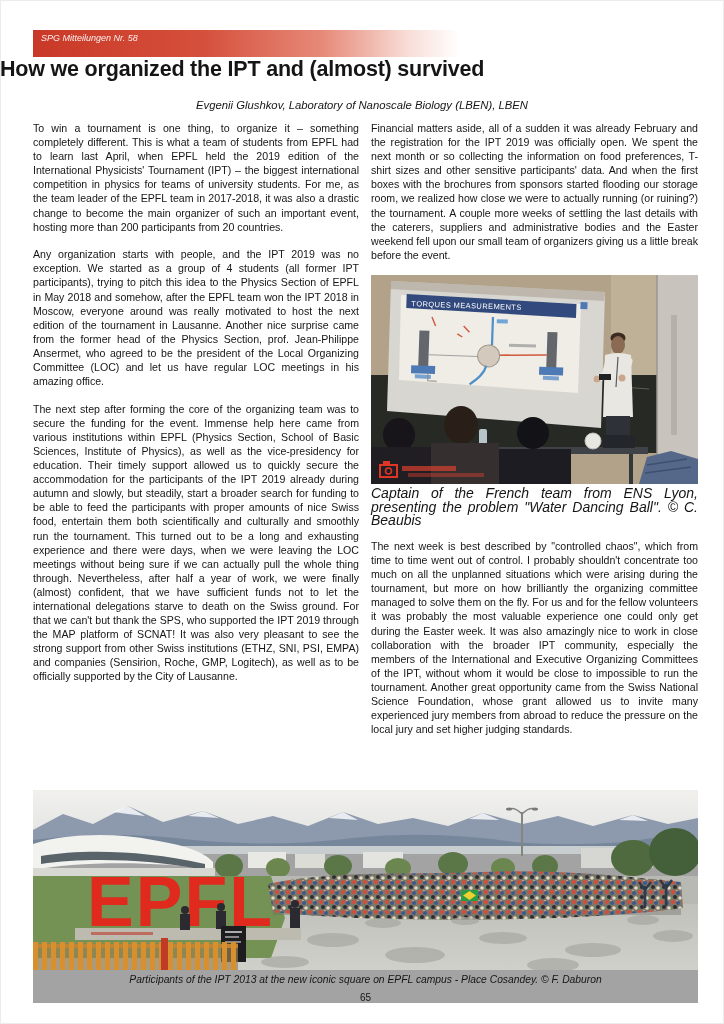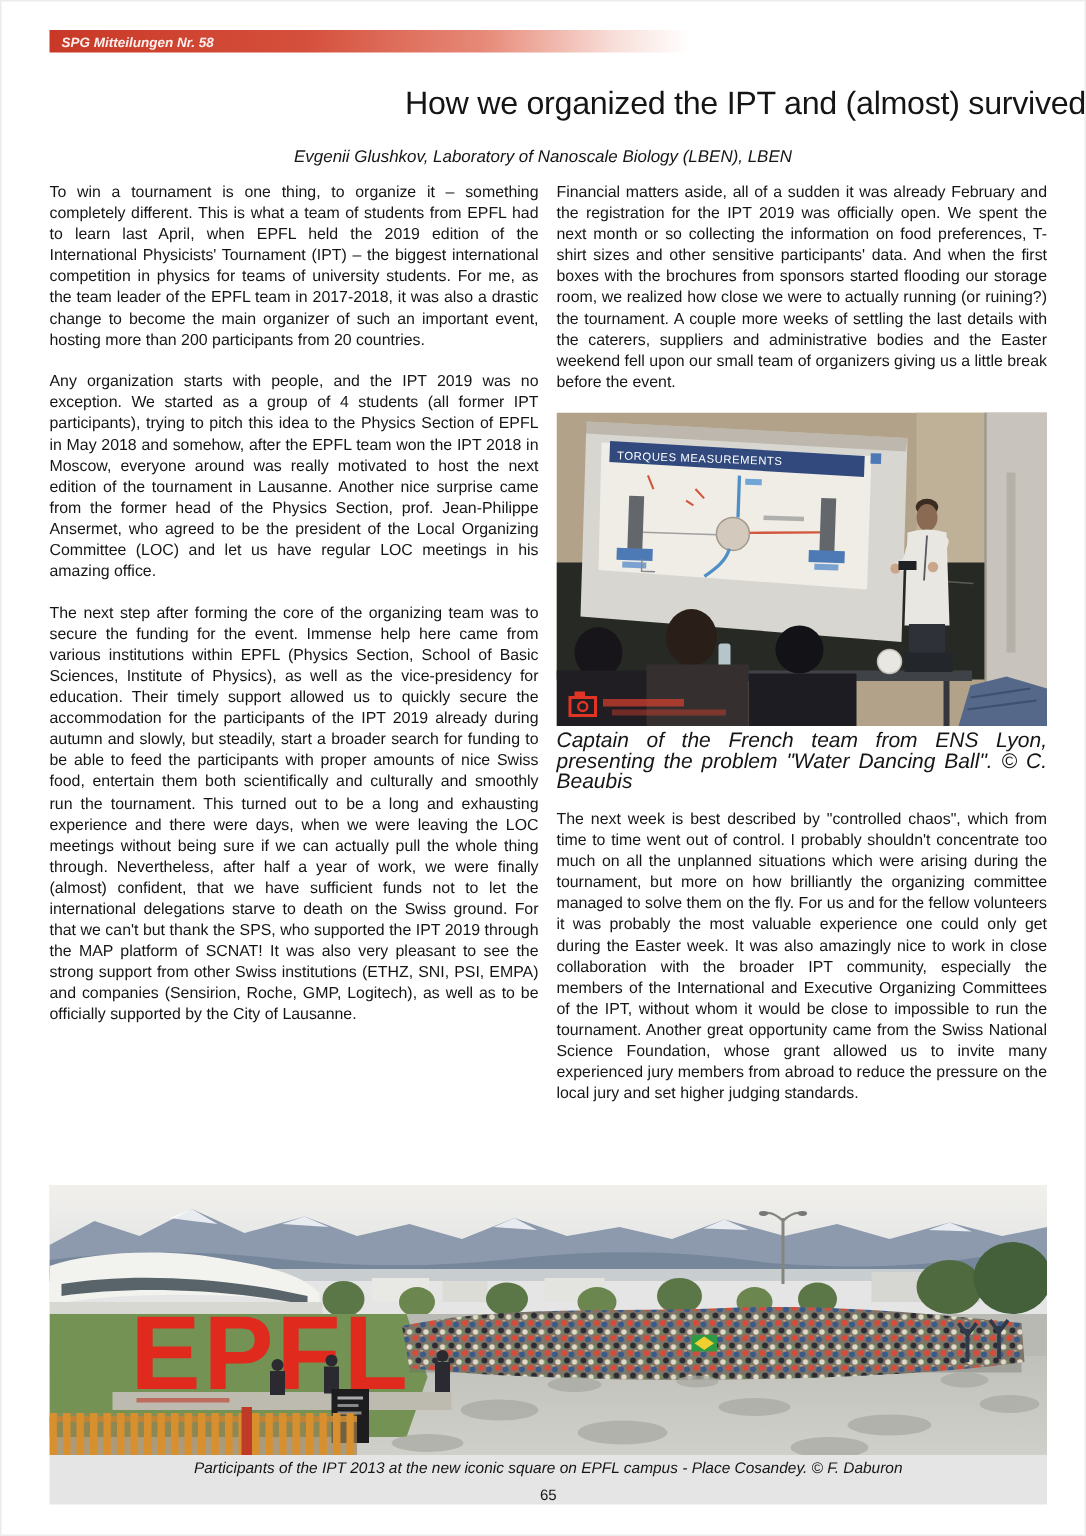--- a/index.html
+++ b/index.html
@@ -2,49 +2,48 @@
 <html lang="en"><head>
 <meta charset="utf-8">
 <style>
   html,body{margin:0;padding:0;background:#ffffff;}
   #page{
     position:relative; width:724px; height:1024px; background:#ffffff;
     font-family:"Liberation Sans","DejaVu Sans",sans-serif; color:#151515;
     overflow:hidden; box-shadow:inset 0 0 0 1px #ececec;
   }
   .redbar{
-    position:absolute; left:33px; top:20px; width:427px; height:15px;
+    position:absolute; left:33px; top:30px; width:427px; height:27px;
     background:linear-gradient(90deg,#c93826 0%,#d5503c 40%,#e78a79 68%,#f8ded8 88%,#ffffff 100%);
-    font-weight:bold;
   }
   .redbar span{
     display:block; padding-left:8px; line-height:16px;
     font-size:9px; font-style:italic; color:rgba(255,255,255,0.92);
   }
   .title{
-    position:absolute; left:0; right:0; top:57px; text-align:right;
-    font-size:21.5px; font-weight:normal; letter-spacing:-0.2px;
+    position:absolute; left:0; right:0; top:57px; text-align:left;
+    font-size:21.5px; font-weight:bold; letter-spacing:-0.2px;
   }
   .byline{
     position:absolute; left:0; right:0; top:99px; text-align:center;
     font-size:11.3px; font-style:italic;
   }
   .col{position:absolute; top:121px;}
   .col-left{left:33px;  width:326px;}
   .col-right{left:371px; width:327px;}
   .col p{
     margin:0 0 13.5px 0; font-size:10.6px; line-height:14.1px;
     text-align:justify; hyphens:auto; -webkit-hyphens:auto;
   }
   .figure1 svg{display:block; width:327px; height:209px; margin:1px 0 3px 0;}
   .fig1-caption{
     font-size:14px; font-style:italic; line-height:13.5px;
     text-align:justify; margin:0 0 11px 0;
   }
-  .bottom-block{position:absolute; left:33px; top:790px; width:665px; background:#e5e5e5;}
+  .bottom-block{position:absolute; left:33px; top:790px; width:665px; background:#a3a3a3;}
   .figure2 svg{display:block; width:665px; height:180px;}
   .fig2-caption{
     text-align:center; font-size:10.3px; font-style:italic; margin-top:4px;
   }
   .pagenum{text-align:center; font-size:10px; margin-top:7px;}
   svg text{font-family:"Liberation Sans","DejaVu Sans",sans-serif;}
 </style>
 </head>
 <body>
 

